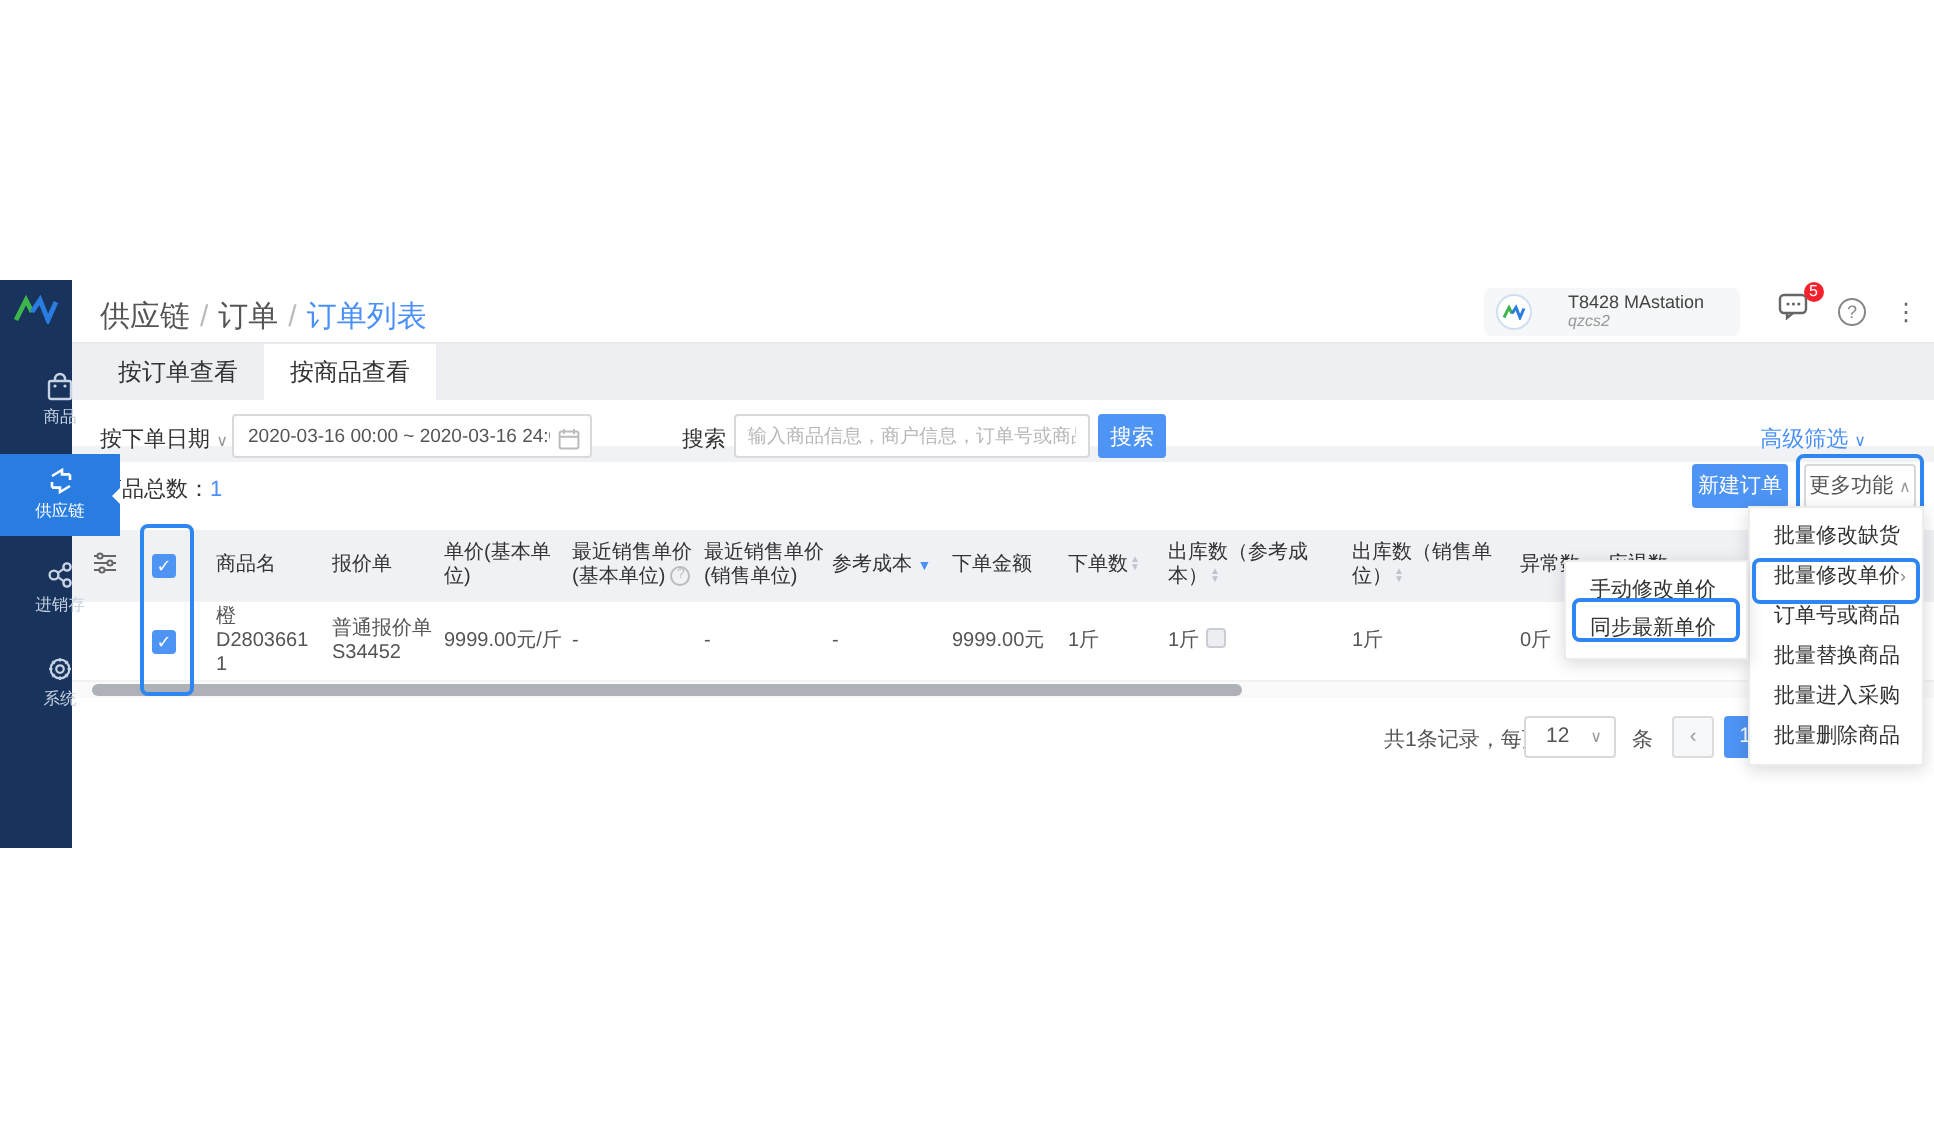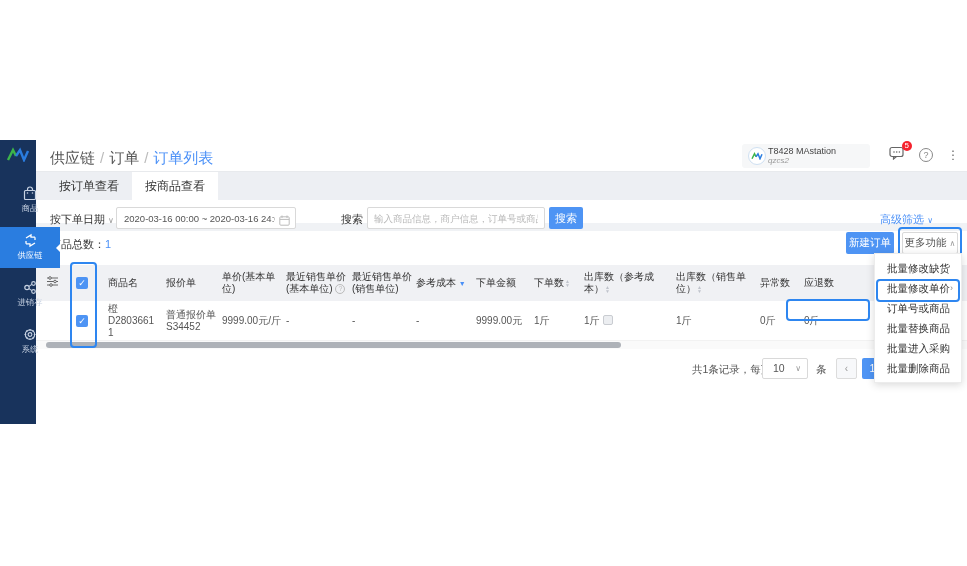--- a/index.html
+++ b/index.html
@@ -21,21 +21,21 @@
 
   
   .main { position:absolute; left:36px; top:0; width:931px; height:284px; }
 
   .topbar { position:relative; height:32px; background:#fff; border-bottom:1px solid #e8eaed; }
   .crumbs { position:absolute; left:14px; top:9px; font-size:15px; color:#555; }
   .crumbs .sep { color:#bbb; margin:0 5px; }
   .crumbs .cur { color:#4a90f7; }
   .userchip { position:absolute; left:706px; top:4px; height:24px; width:128px; background:#f6f7f8; border-radius:3px; display:flex; align-items:center; padding:0 6px; }
   .avatar { width:18px; height:18px; border-radius:50%; background:#fff; border:1px solid #cfe0f2; display:flex; align-items:center; justify-content:center; }
-  .uname { margin-left:2px; line-height:10px; }
+  .uname { margin-left:18px; line-height:10px; }
   .uname .n { font-size:9px; color:#444; }
   .uname .s { font-size:8px; color:#999;font-style:italic; }
   .topicons { position:absolute; right:8px; top:6px; display:flex; align-items:center; gap:14px; }
   .chatwrap { position:relative; }
   .badge { position:absolute; top:-5px; right:-7px; background:#f5222d; color:#fff; border-radius:7px; font-size:8px; line-height:10px; padding:0 3px; }
   .qicon { width:14px; height:14px; border:1px solid #888; border-radius:50%; font-size:9px; color:#888; text-align:center; line-height:12px; }
   .kebab { font-size:12px; color:#666; letter-spacing:0; }
 
   .tabbar { height:28px; background:#edeff3; padding-left:10px; display:flex; }
   .tab { height:28px; line-height:28px; padding:0 13px; font-size:12px; color:#333; cursor:pointer; }
@@ -263,35 +263,39 @@
         <div class="td c12">0斤</div>
         <div class="td c13">0斤</div>
       </div>
 
       <div class="hscroll">
         <div class="hthumb"></div>
       </div>
 
       <div class="pager">
         <span class="pg-text">共1条记录，每页</span>
-        <div class="pg-size"><span>10</span><span class="car">∨</span></div>
+        <div class="pg-size"><span>12</span><span class="car">∨</span></div>
         <span class="pg-unit">条</span>
         <div class="pg-prev">‹</div>
         <div class="pg-cur">1</div>
       </div>
 
       <div class="menu">
         <div class="menu-item">批量修改缺货</div>
         <div class="menu-item"><span>批量修改单价</span><span class="arrow">›</span></div>
         <div class="menu-item">订单号或商品</div>
         <div class="menu-item">批量替换商品</div>
         <div class="menu-item">批量进入采购</div>
         <div class="menu-item">批量删除商品</div>
       </div>
 
+      <div class="submenu">
+        <div class="menu-item">手动修改单价</div>
+        <div class="menu-item">同步最新单价</div>
+      </div>
 
       <div class="hl hl-checkbox"></div>
       <div class="hl hl-menuitem"></div>
       <div class="hl hl-submenuitem"></div>
 
     </div>
   </div>
 </div>
 
 </body></html>

